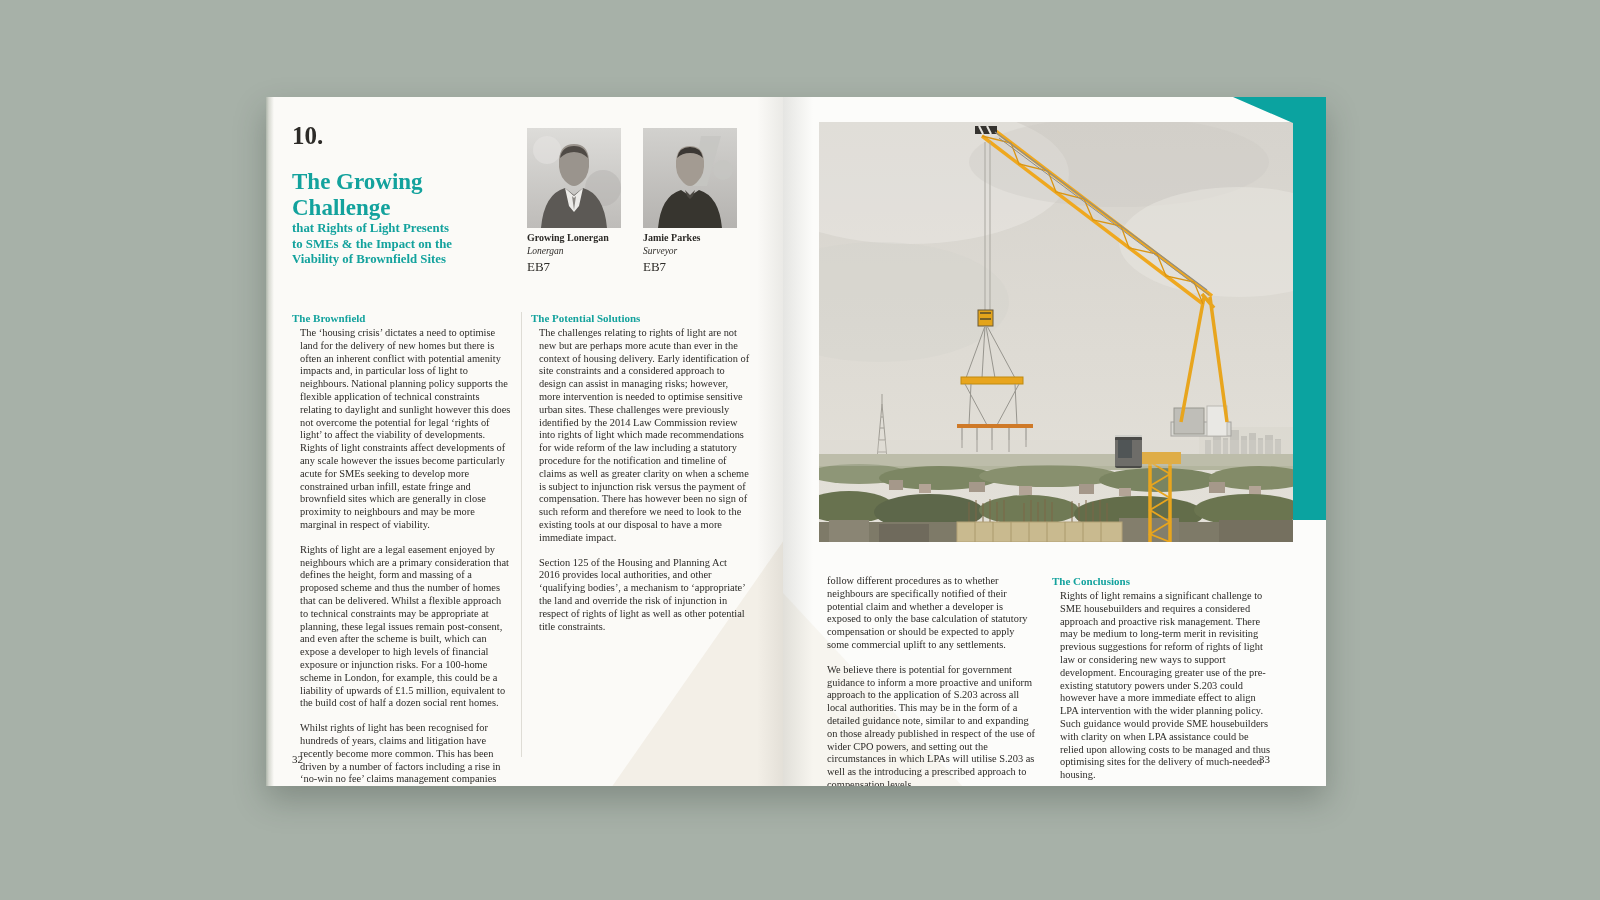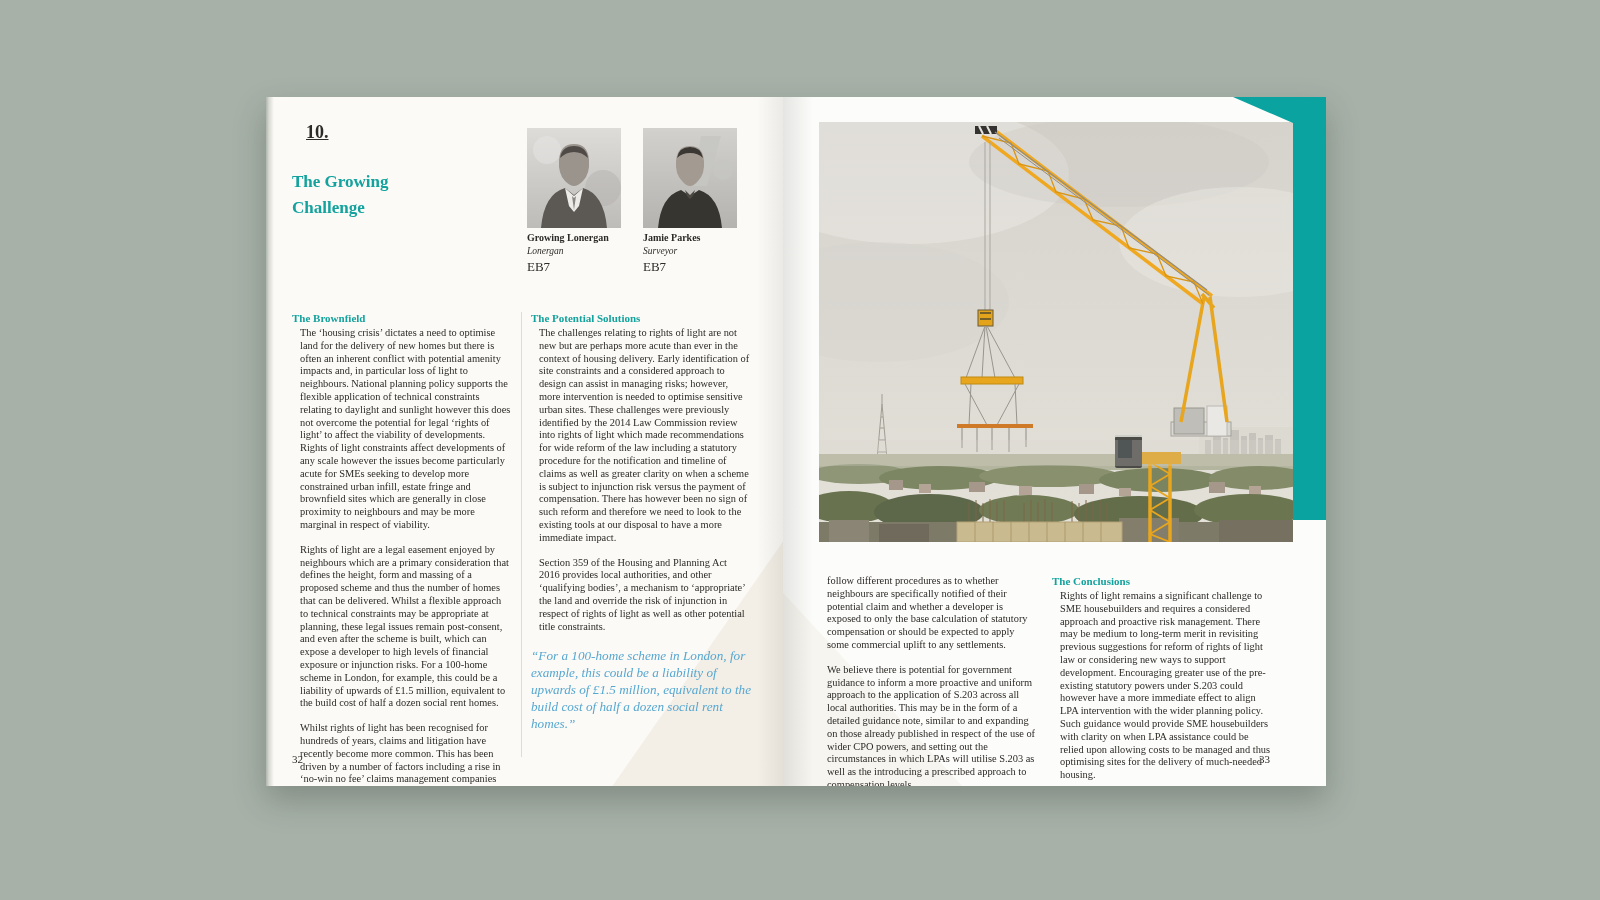--- a/index.html
+++ b/index.html
@@ -24,23 +24,23 @@
   .page-right{left:517px;width:543px;background:#fcfcfa;}
   .edge{position:absolute;left:0;top:0;bottom:0;width:8px;z-index:4;
     background:linear-gradient(90deg,#aeb6ab 0,#d6d8d0 35%,rgba(251,250,247,0) 100%);}
   .fold-left{position:absolute;right:0;top:0;bottom:0;width:26px;z-index:4;
     background:linear-gradient(90deg,rgba(90,90,82,0) 0,rgba(90,90,82,0.10) 100%);}
   .fold-right{position:absolute;left:0;top:0;bottom:0;width:30px;z-index:4;
     background:linear-gradient(90deg,rgba(90,90,82,0.14) 0,rgba(90,90,82,0) 100%);}
   .wm{position:absolute;inset:0;z-index:0;}
   .wm-left{background:#f3efe7;clip-path:polygon(100% 64.5%,100% 100%,67% 100%);}
   .wm-right{background:#f5f2ec;opacity:.8;clip-path:polygon(0 72%,33% 100%,0 100%);}
-  .chapter{position:absolute;left:40px;top:25px;font-size:18px;font-weight:bold;z-index:2;text-decoration:underline;}
+  .chapter{position:absolute;left:26px;top:25px;font-size:25px;font-weight:bold;z-index:2;}
   .title{position:absolute;left:26px;top:72px;margin:0;width:220px;z-index:2;
-    font-size:17px;line-height:26px;font-weight:bold;color:var(--heading-teal);white-space:pre-line;}
+    font-size:23px;line-height:26px;font-weight:bold;color:var(--heading-teal);white-space:pre-line;}
   .subtitle{position:absolute;left:26px;top:124px;margin:0;width:230px;z-index:2;
     font-size:12.8px;line-height:15.6px;font-weight:bold;color:var(--heading-teal);white-space:pre-line;}
   .headshot{position:absolute;top:31px;width:94px;height:100px;margin:0;z-index:2;overflow:hidden;}
   .hs1{left:261px;} .hs2{left:377px;}
   .caption{position:absolute;top:135px;width:110px;z-index:2;}
   .cap1{left:261px;} .cap2{left:377px;}
   .cap-name{font-size:10px;font-weight:bold;}
   .cap-role{font-size:9.5px;font-style:italic;margin-top:3px;}
   .cap-co{font-size:13px;margin-top:3px;}
   .col{position:absolute;z-index:2;}
@@ -69,20 +69,23 @@
   <div class="spread">
 
     <section class="page page-left">
       <div class="wm wm-left"></div>
       <div class="edge"></div>
       <div class="fold-left"></div>
 
       <div class="chapter">10.</div>
       <h1 class="title">The Growing
 Challenge</h1>
+      <h2 class="subtitle">that Rights of Light Presents
+to SMEs &amp; the Impact on the
+Viability of Brownfield Sites</h2>
 
       <figure class="headshot hs1">
         <svg viewBox="0 0 94 100" preserveAspectRatio="none">
           <defs>
             <linearGradient id="hg1" x1="0" y1="0" x2="0" y2="1">
               <stop offset="0" stop-color="#dddcd9"></stop>
                 <stop offset="1" stop-color="#bebcb9"></stop>
             </linearGradient>
           </defs>
           <rect width="94" height="100" fill="url(#hg1)"></rect>
@@ -129,22 +132,21 @@
         <p>The ‘housing crisis’ dictates a need to optimise land for the delivery of new homes but there is often an inherent conflict with potential amenity impacts and, in particular loss of light to neighbours. National planning policy supports the flexible application of technical constraints relating to daylight and sunlight however this does not overcome the potential for legal ‘rights of light’ to affect the viability of developments. Rights of light constraints affect developments of any scale however the issues become particularly acute for SMEs seeking to develop more constrained urban infill, estate fringe and brownfield sites which are generally in close proximity to neighbours and may be more marginal in respect of viability.</p>
         <p>Rights of light are a legal easement enjoyed by neighbours which are a primary consideration that defines the height, form and massing of a proposed scheme and thus the number of homes that can be delivered. Whilst a flexible approach to technical constraints may be appropriate at planning, these legal issues remain post-consent, and even after the scheme is built, which can expose a developer to high levels of financial exposure or injunction risks. For a 100-home scheme in London, for example, this could be a liability of upwards of £1.5 million, equivalent to the build cost of half a dozen social rent homes.</p>
         <p>Whilst rights of light has been recognised for hundreds of years, claims and litigation have recently become more common. This has been driven by a number of factors including a rise in ‘no-win no fee’ claims management companies who approach neighbours and instigate claims even in circumstances where impacts are limited or non-existent.</p>
       </div>
 
       <div class="divider"></div>
 
       <div class="col col-2">
         <h3>The Potential Solutions</h3>
         <p>The challenges relating to rights of light are not new but are perhaps more acute than ever in the context of housing delivery. Early identification of site constraints and a considered approach to design can assist in managing risks; however, more intervention is needed to optimise sensitive urban sites. These challenges were previously identified by the 2014 Law Commission review into rights of light which made recommendations for wide reform of the law including a statutory procedure for the notification and timeline of claims as well as greater clarity on when a scheme is subject to injunction risk versus the payment of compensation. There has however been no sign of such reform and therefore we need to look to the existing tools at our disposal to have a more immediate impact.</p>
-        <p>Section 359 of the Housing and Planning Act 2016 provides local authorities, and other ‘qualifying bodies’, a mechanism to ‘appropriate’ the land and override the risk of injunction in respect of rights of light as well as other potential title constraints.</p>
-        <blockquote class="pull-quote">“For a 100-home scheme in London, for example, this could be a liability of upwards of £1.5 million, equivalent to the build cost of half a dozen social rent homes.”</blockquote>
+        <p>Section 125 of the Housing and Planning Act 2016 provides local authorities, and other ‘qualifying bodies’, a mechanism to ‘appropriate’ the land and override the risk of injunction in respect of rights of light as well as other potential title constraints.</p>
       </div>
 
       <div class="pageno pn-left">32</div>
     </section>
 
     <section class="page page-right">
       <div class="wm wm-right"></div>
       <div class="fold-right"></div>
       <div class="corner-flag"></div>
 

